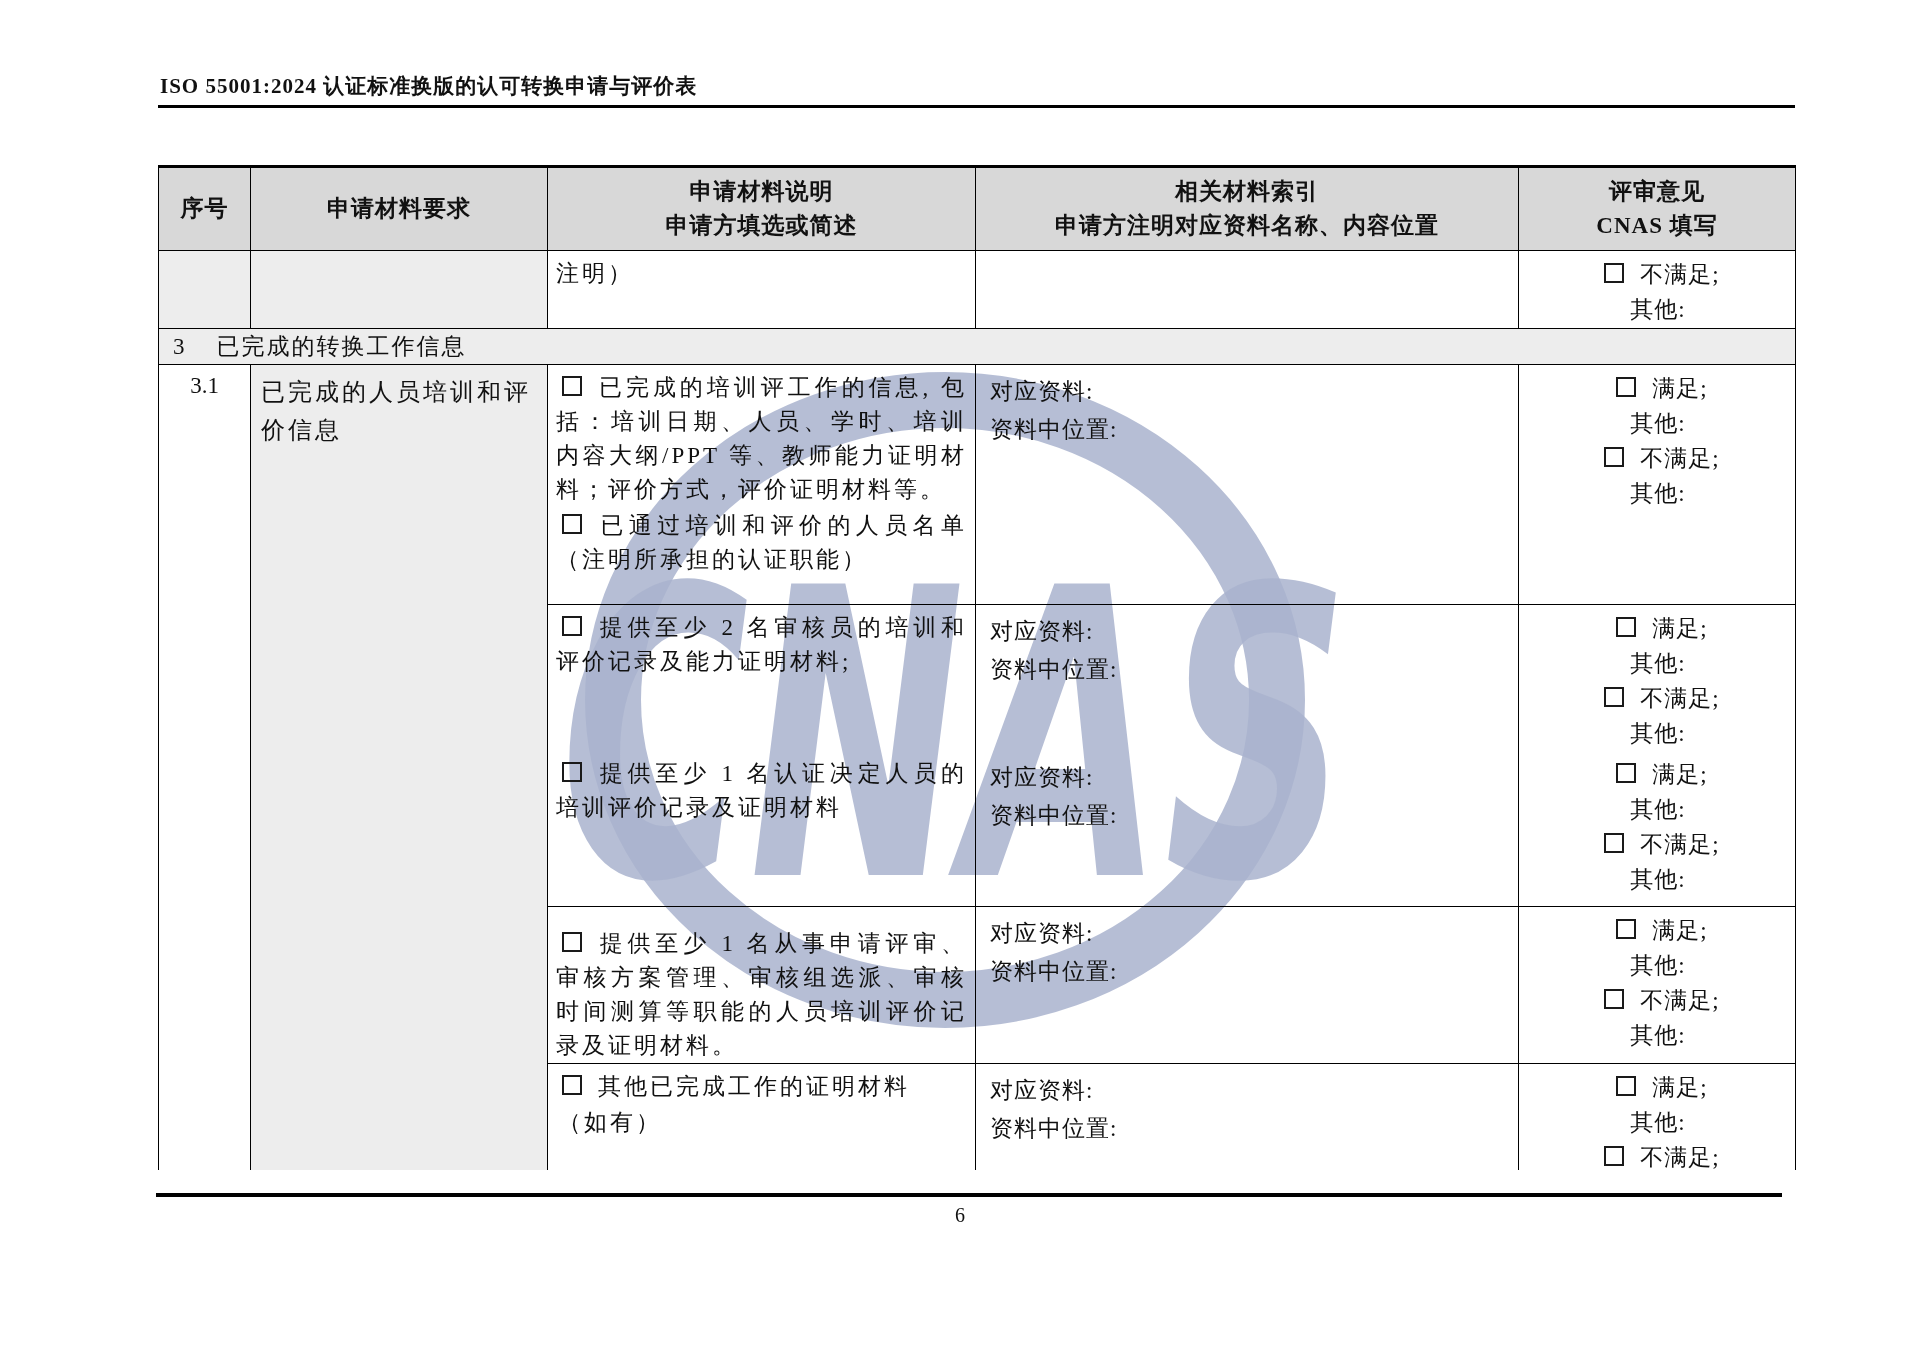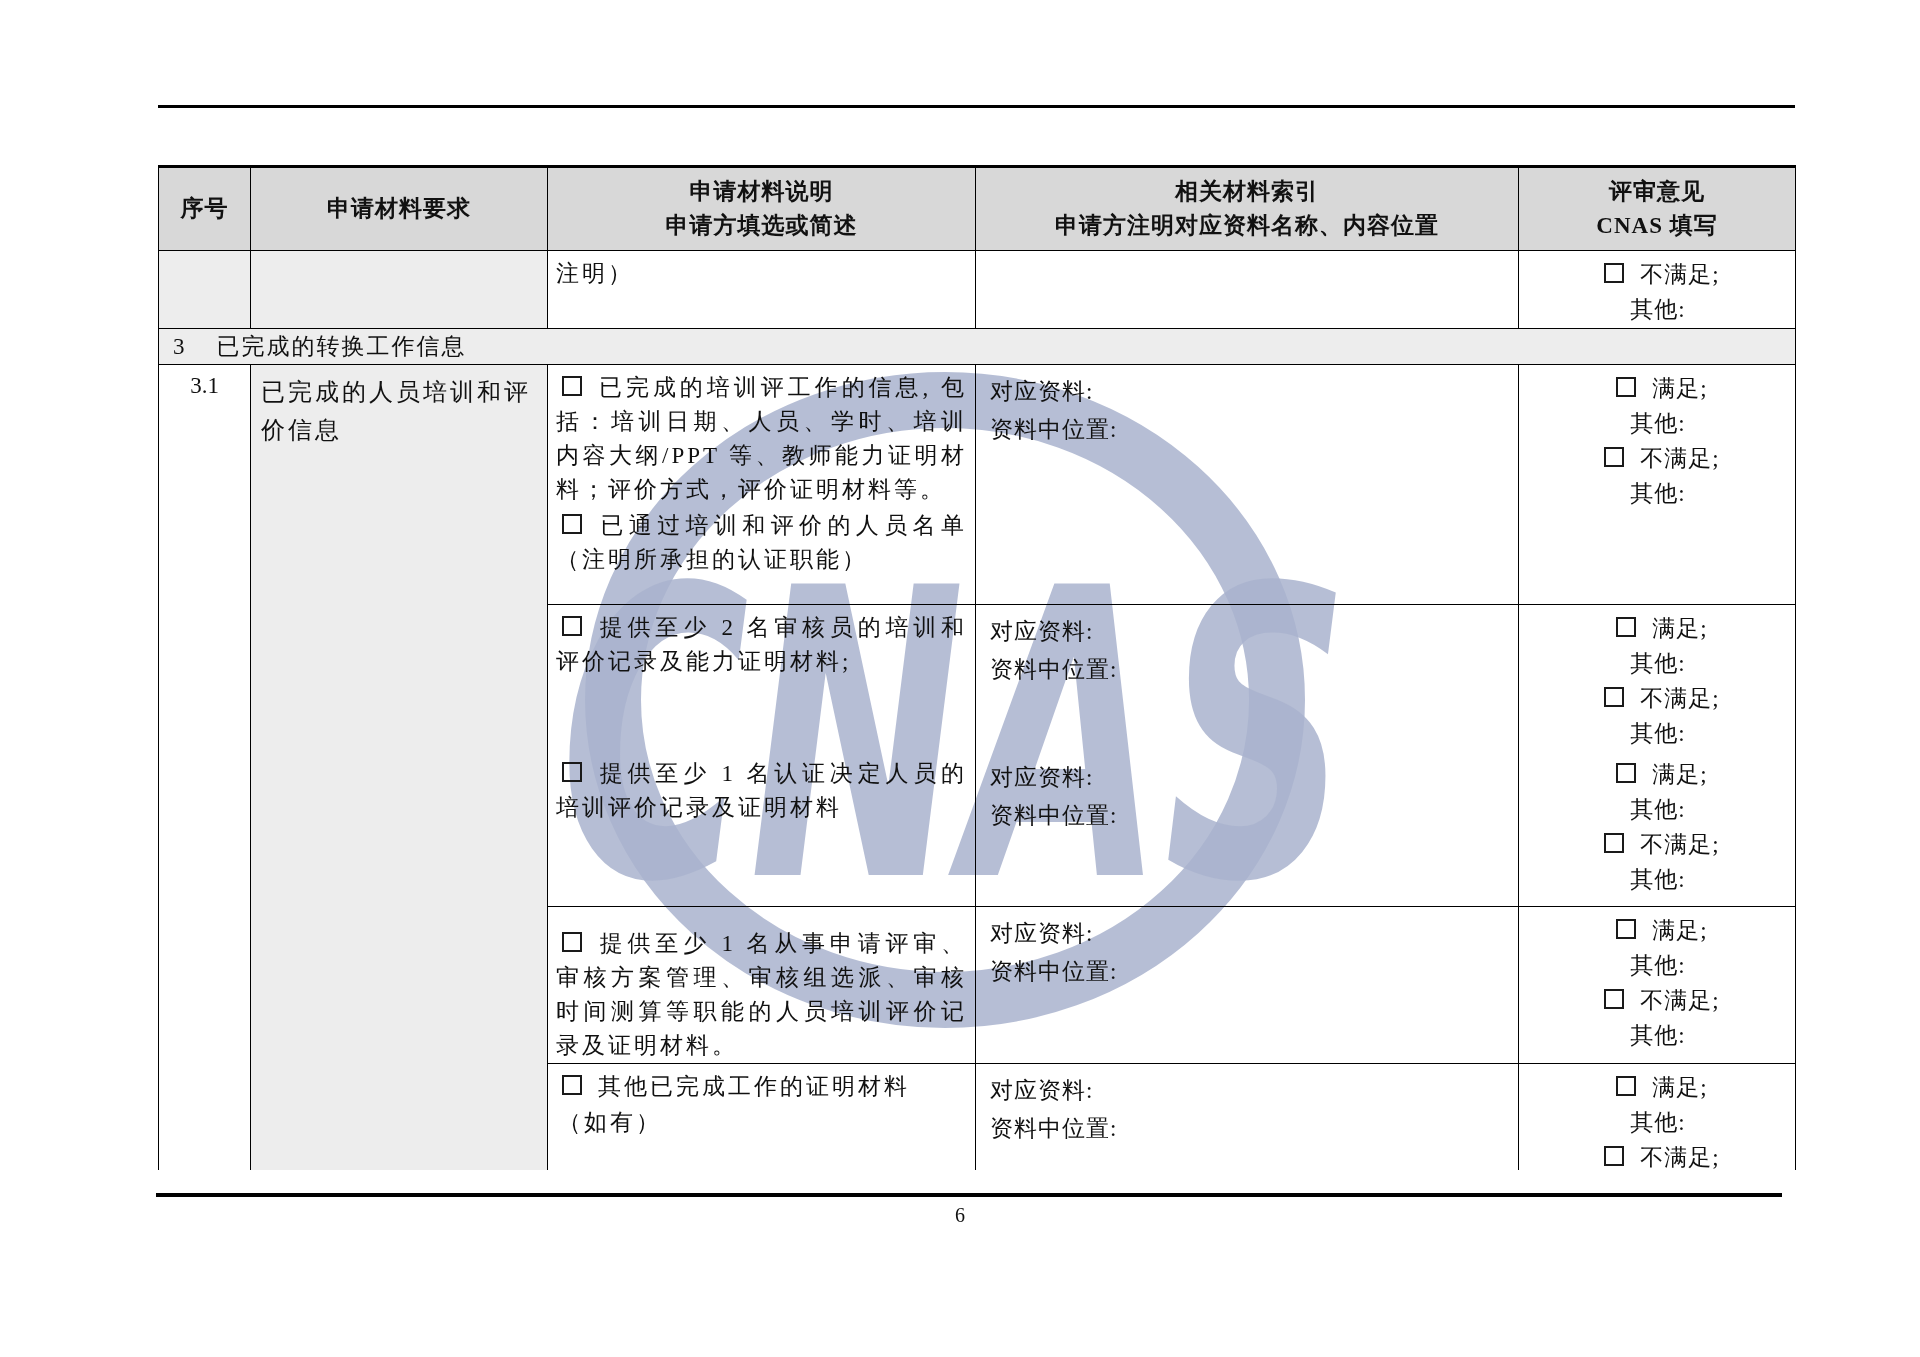--- a/index.html
+++ b/index.html
@@ -44,20 +44,21 @@
 
 <div class="page">
 
   <svg class="watermark" width="880" height="690" viewBox="0 0 880 690">
     <g fill="none" stroke="#a9b3ce" stroke-opacity="0.85">
       <ellipse cx="425" cy="345" rx="332" ry="300" stroke-width="56"></ellipse>
     </g>
     <text x="435" y="520" text-anchor="middle" textLength="790" lengthAdjust="spacingAndGlyphs" font-family="'DejaVu Sans','Liberation Sans',sans-serif" font-weight="bold" font-style="italic" font-size="400" fill="#a9b3ce" fill-opacity="0.85">CNAS</text>
   </svg>
 
+  <div class="doc-title">ISO 55001:2024 认证标准换版的认可转换申请与评价表</div>
   <div class="title-rule"></div>
 
   <div class="table-clip">
     <table>
       <colgroup>
         <col style="width:92px">
           <col style="width:297px">
           <col style="width:428px">
         <col style="width:543px">
           <col style="width:277px">

